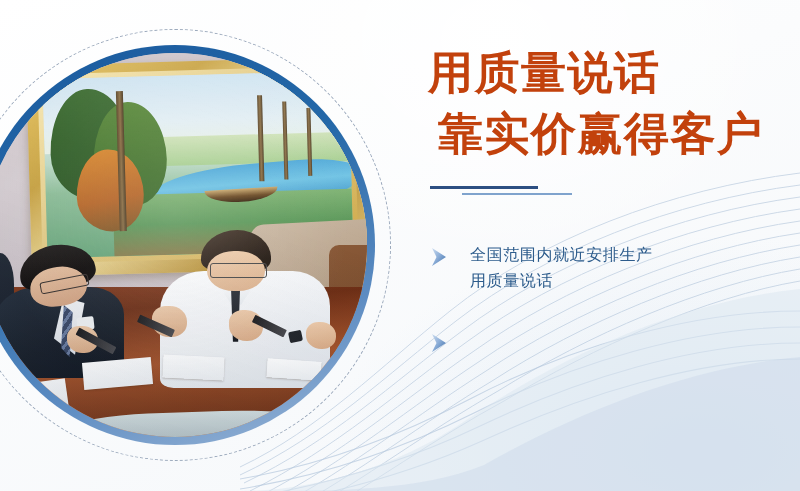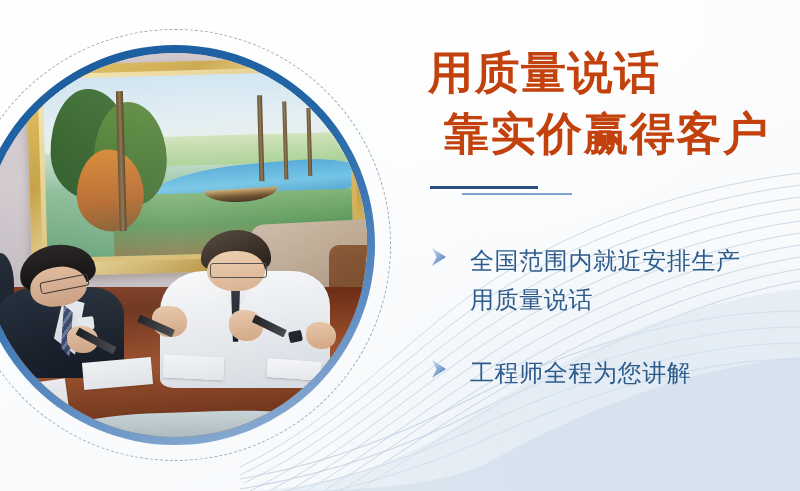--- a/index.html
+++ b/index.html
@@ -312,21 +312,21 @@
     width: 360px;
   }
   .headline {
     color: #c2410c;
     font-size: 45px;
     font-weight: bold;
     line-height: 1.36;
     letter-spacing: 1.5px;
     white-space: nowrap;
   }
-  .headline .line2 { margin-left: 16px; }
+  .headline .line2 { margin-left: 10px; }
 
   .dividers {
     position: relative;
     margin-top: 22px;
     height: 14px;
   }
   .rule-top {
     position: absolute;
     left: 2px; top: 0;
     width: 108px; height: 3px;
@@ -346,21 +346,21 @@
     margin-bottom: 34px;
   }
   .bullet-arrow {
     position: absolute;
     left: 0; top: 4px;
     width: 22px; height: 22px;
   }
   .bullet-arrow svg { display: block; width: 100%; height: 100%; }
   .bullet-line {
     color: #2d5c8c;
-    font-size: 24px;
+    font-size: 16px;
     line-height: 1.62;
     letter-spacing: 0.6px;
     white-space: nowrap;
   }
 </style>
 </head>
 <body>
 
 <div id="banner">
 
@@ -501,19 +501,18 @@
             <defs>
               <linearGradient id="bg2" x1="0" y1="0" x2="1" y2="1">
                 <stop offset="0%" stop-color="#cdddf0"></stop>
                 <stop offset="45%" stop-color="#8fb0d9"></stop>
                 <stop offset="100%" stop-color="#3a6ca8"></stop>
               </linearGradient>
             </defs>
             <path d="M4 2 L18 11 L4 20 L8.5 11 Z" fill="url(#bg2)"></path>
           </svg>
         </span>
-        <div class="bullet-line">工程师全程为您讲解</div>
       </div>
 
     </div>
   </div>
 
 </div>
 
 </body></html>

